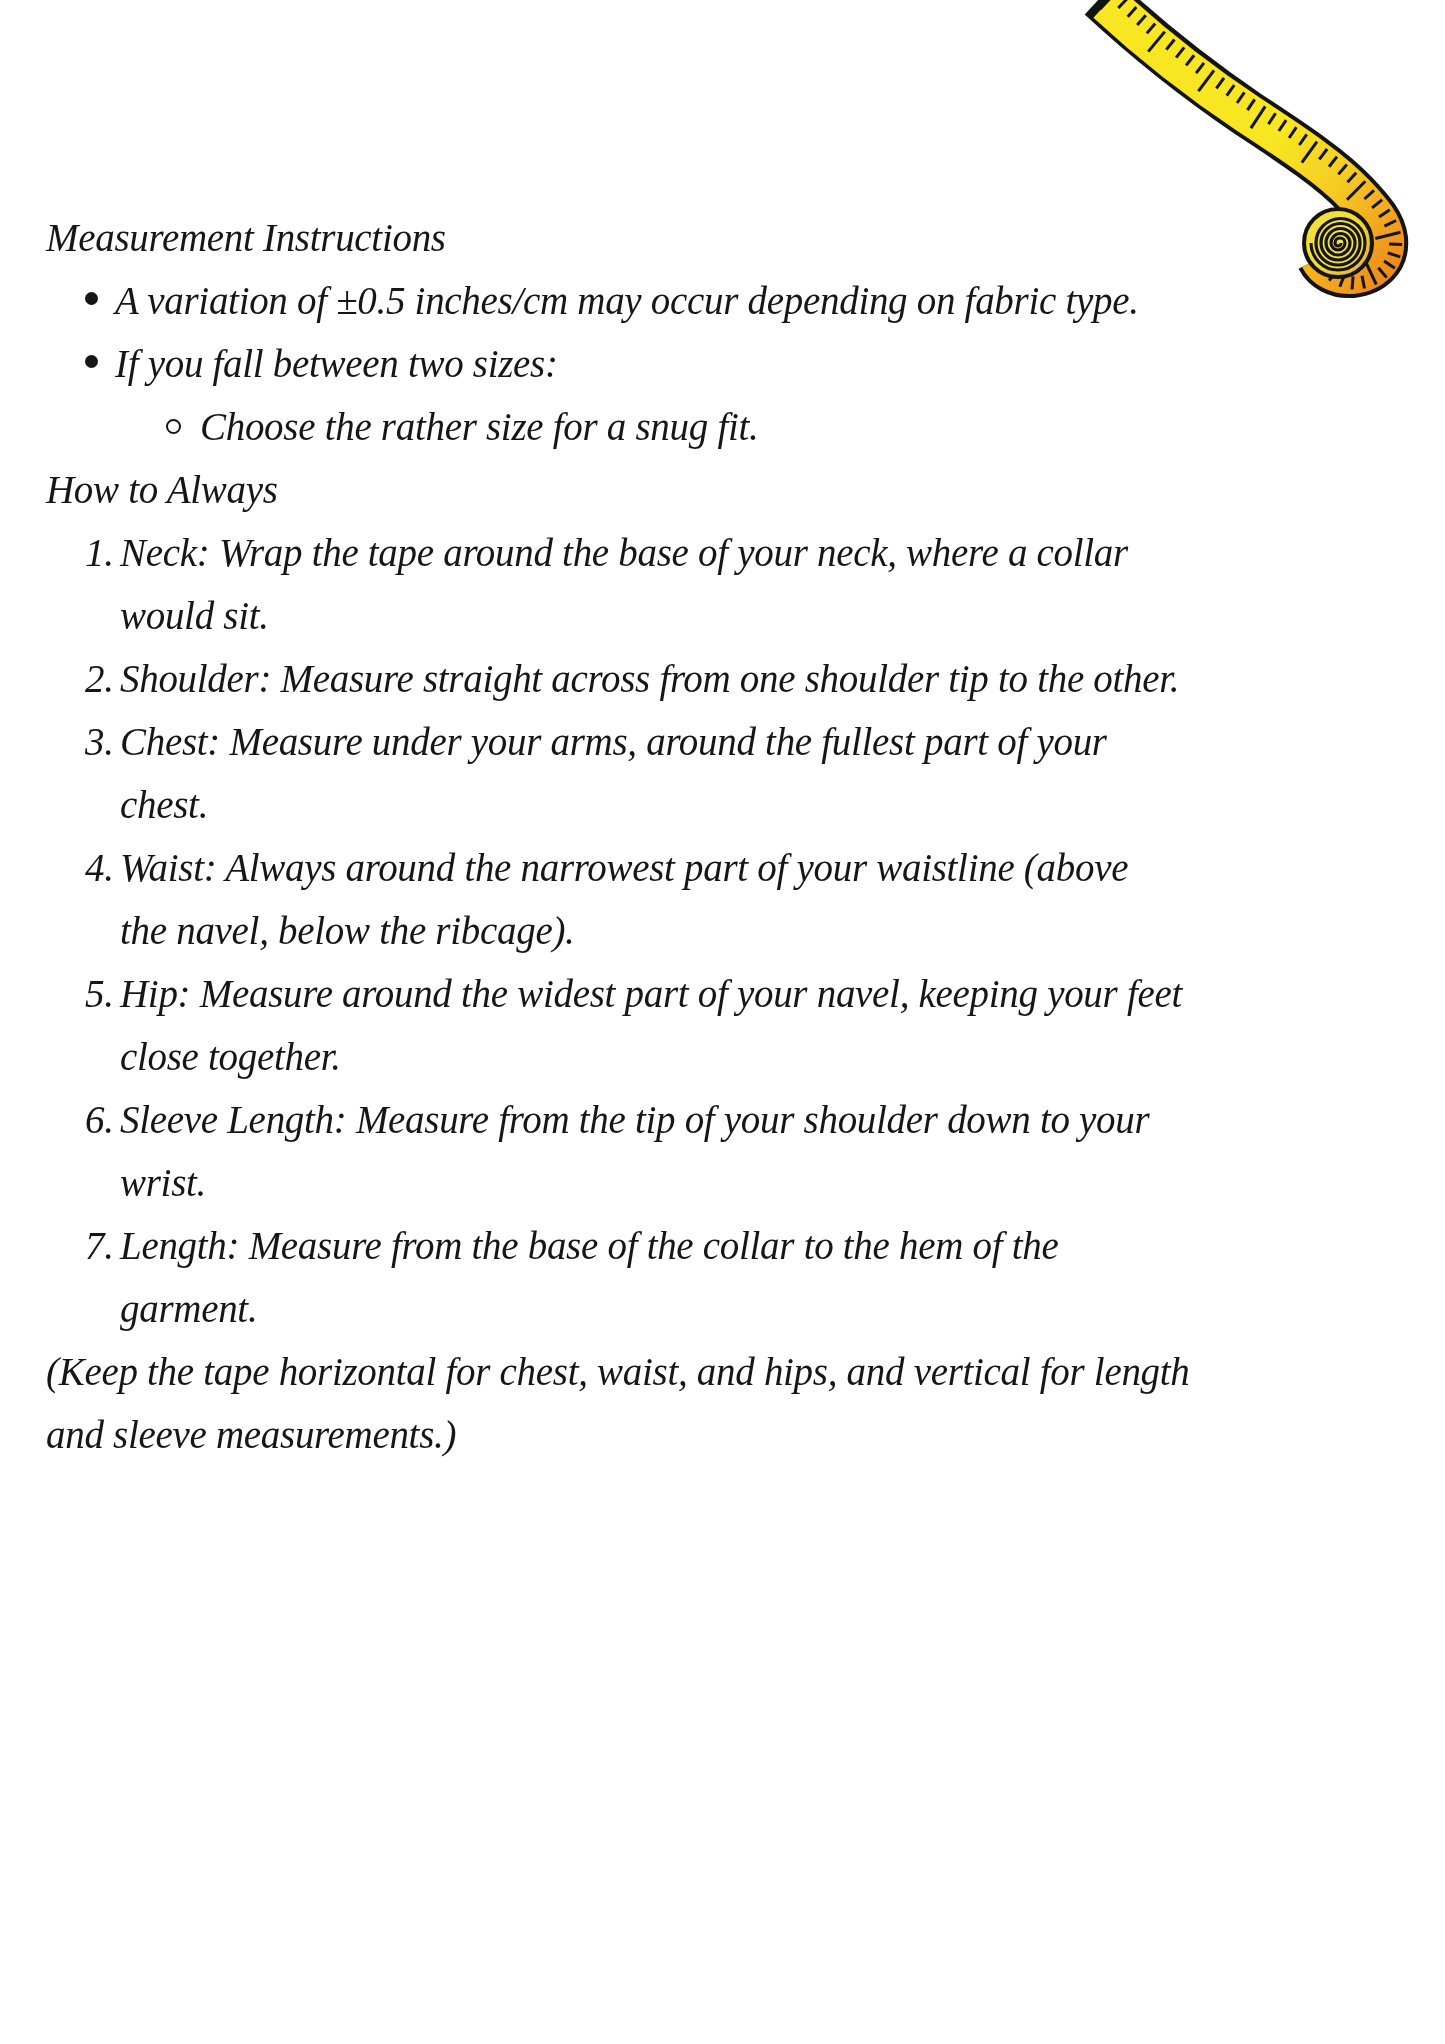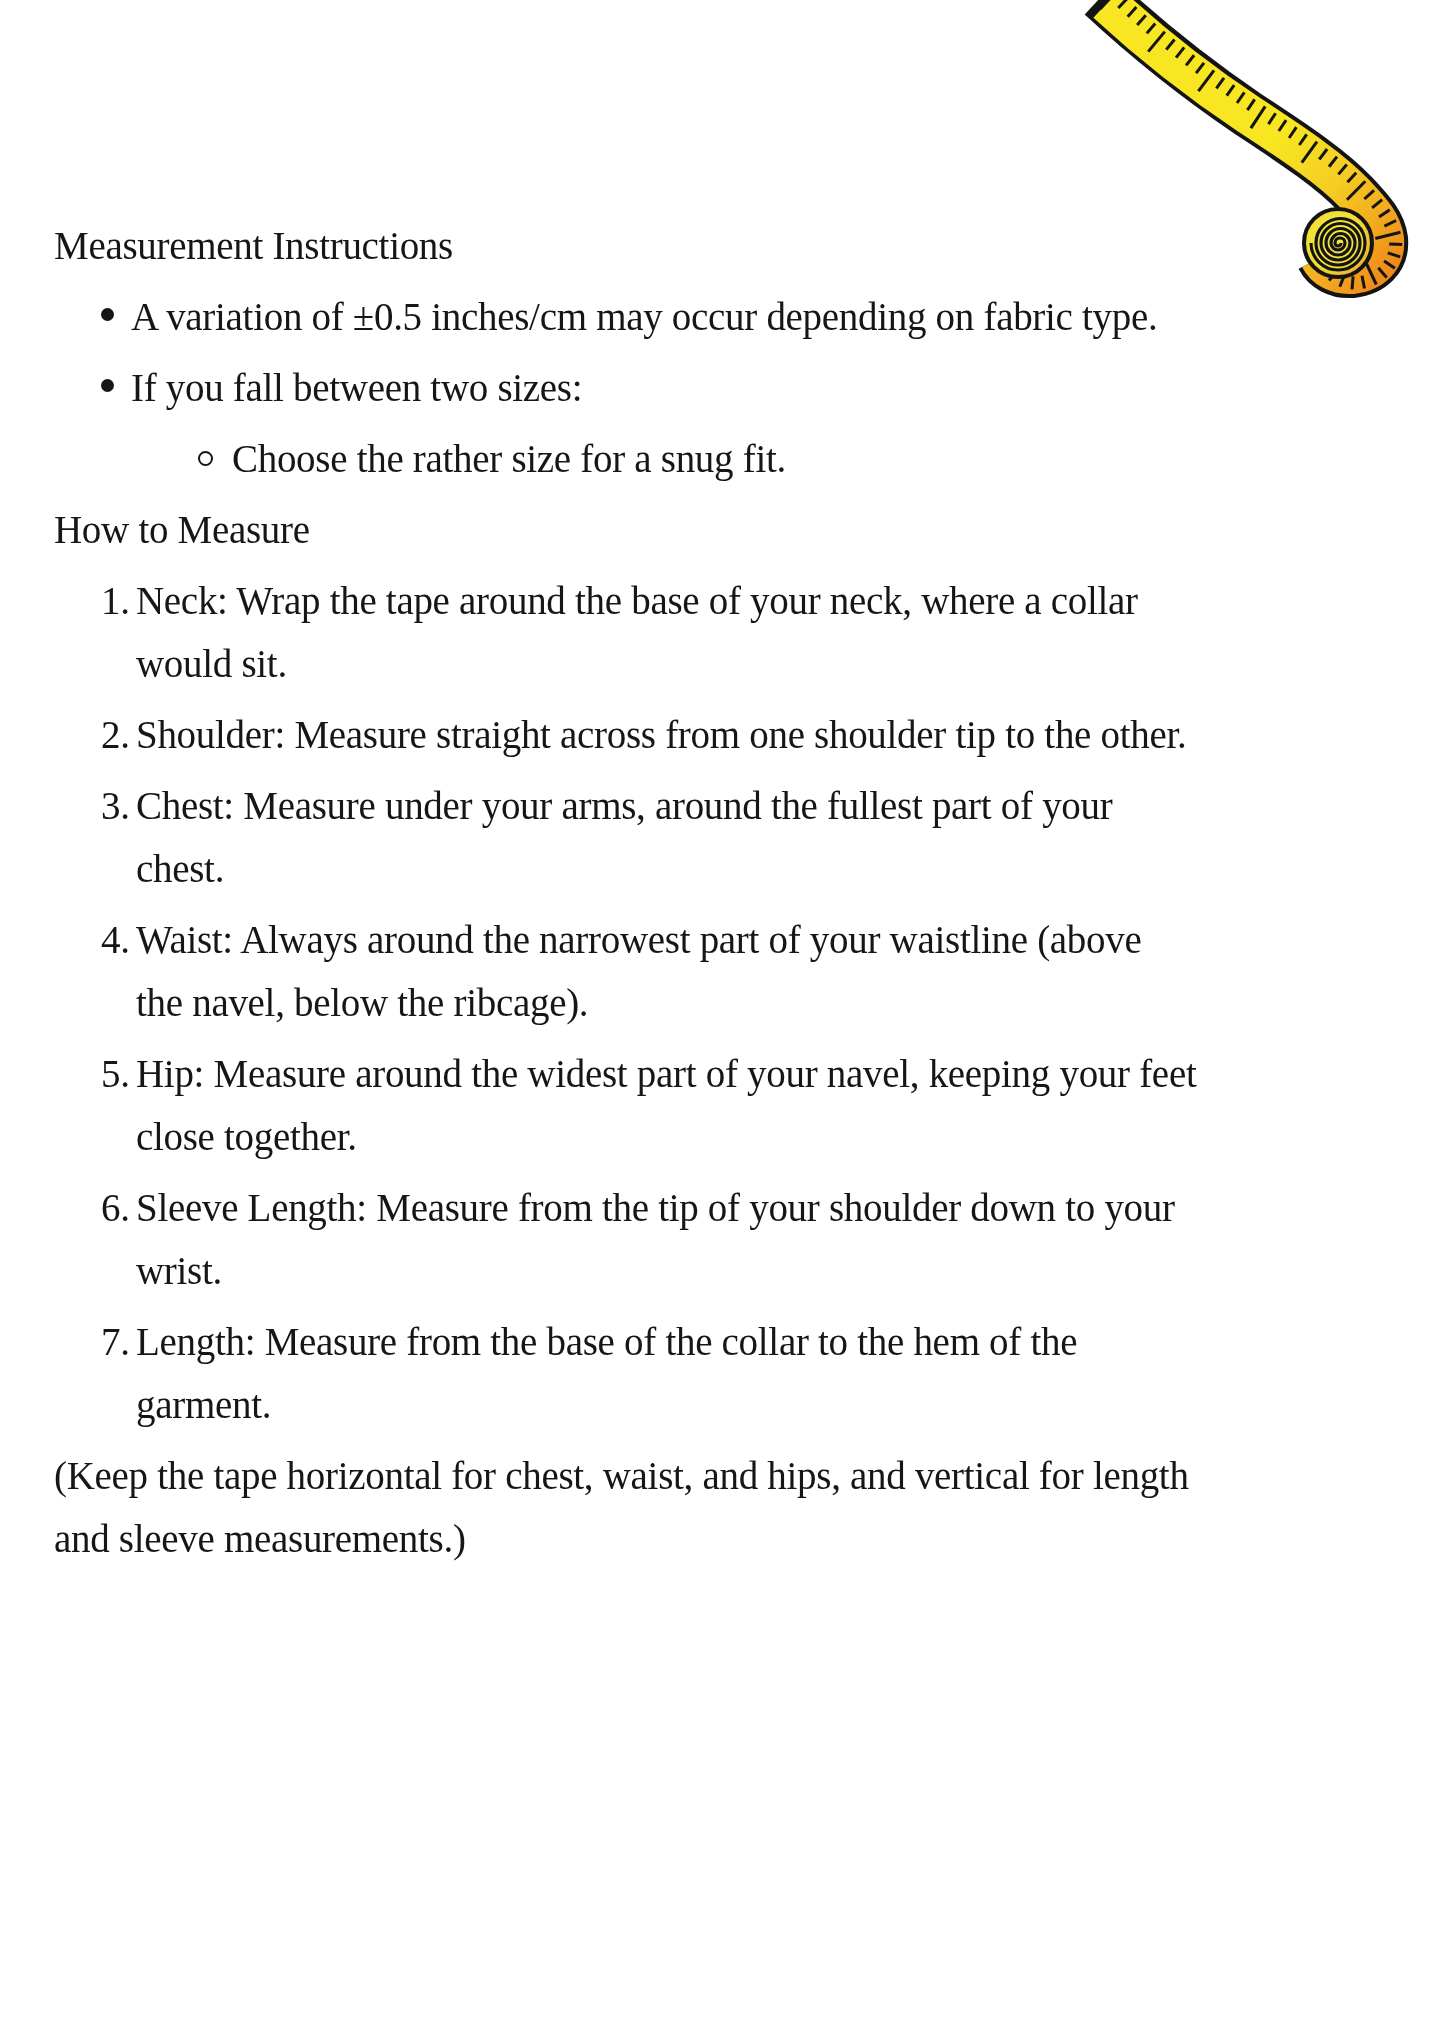--- a/index.html
+++ b/index.html
@@ -14,21 +14,21 @@
   }
   .content {
     position: absolute;
     left: 46px;
     top: 206px;
     width: 1395px;
     font-size: 39px;
     line-height: 63px;
     letter-spacing: -0.3px;
   }
-  .content p, .content ul, .content ol, .content li { margin: 8px; padding: 0; }
+  .content p, .content ul, .content ol, .content li { margin: 0; padding: 0; font-style: italic; }
   ul, ol { list-style: none; }
   .txt { white-space: pre; }
 
   
   .bullets > li { position: relative; padding-left: 69px; }
   .bullets > li::before {
     content: "";
     position: absolute;
     left: 39px; top: 23px;
     width: 13px; height: 13px;
@@ -153,21 +153,21 @@
 
     <ul class="bullets">
       <li><span class="txt">A variation of ±0.5 inches/cm may occur depending on fabric type.</span></li>
       <li><span class="txt">If you fall between two sizes:</span>
         <ul class="sub">
           <li><span class="txt">Choose the rather size for a snug fit.</span></li>
         </ul>
       </li>
     </ul>
 
-    <p><span class="txt">How to Measure</span></p>
+    <p><span class="txt">How to Always</span></p>
 
     <ol class="steps">
       <li><span class="txt">Neck: Wrap the tape around the base of your neck, where a collar
 would sit.</span></li>
       <li><span class="txt">Shoulder: Measure straight across from one shoulder tip to the other.</span></li>
       <li><span class="txt">Chest: Measure under your arms, around the fullest part of your
 chest.</span></li>
       <li><span class="txt">Waist: Always around the narrowest part of your waistline (above
 the navel, below the ribcage).</span></li>
       <li><span class="txt">Hip: Measure around the widest part of your navel, keeping your feet

